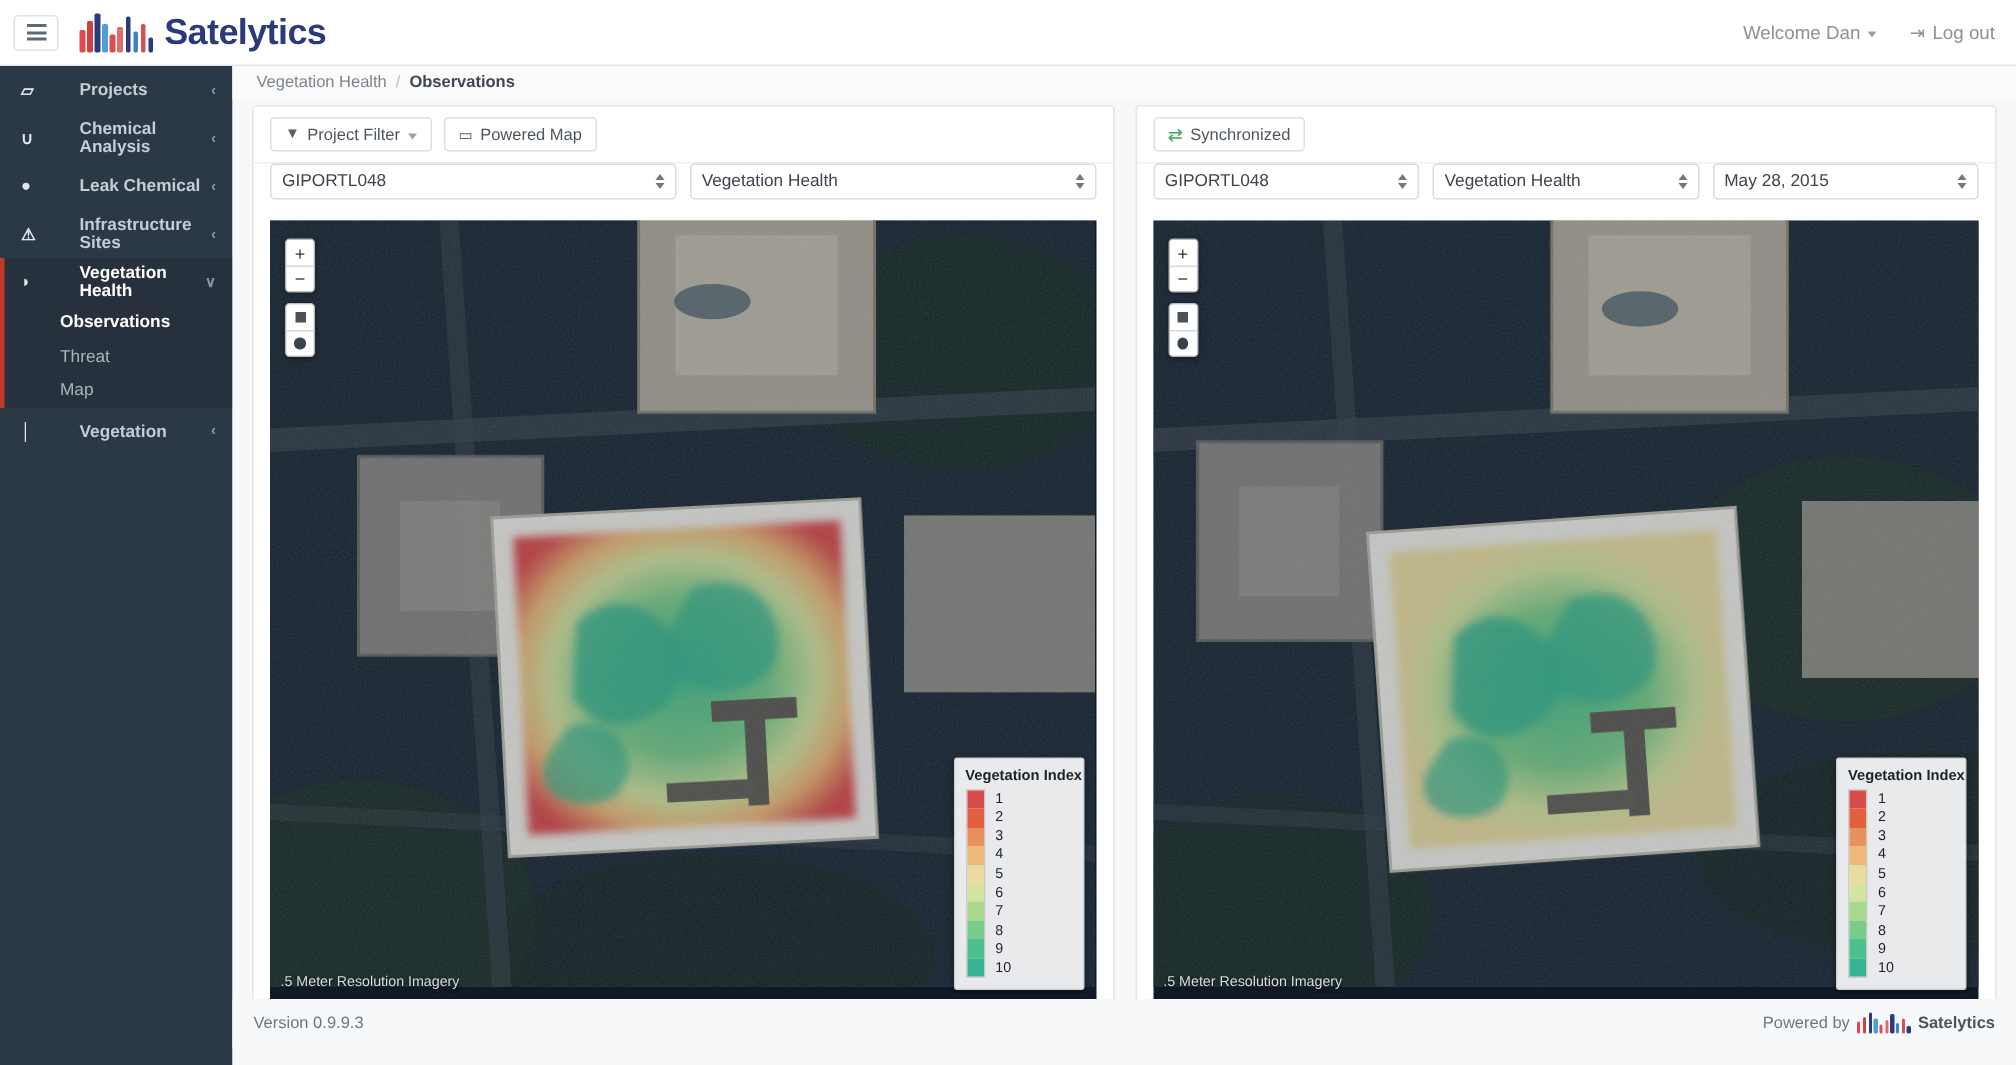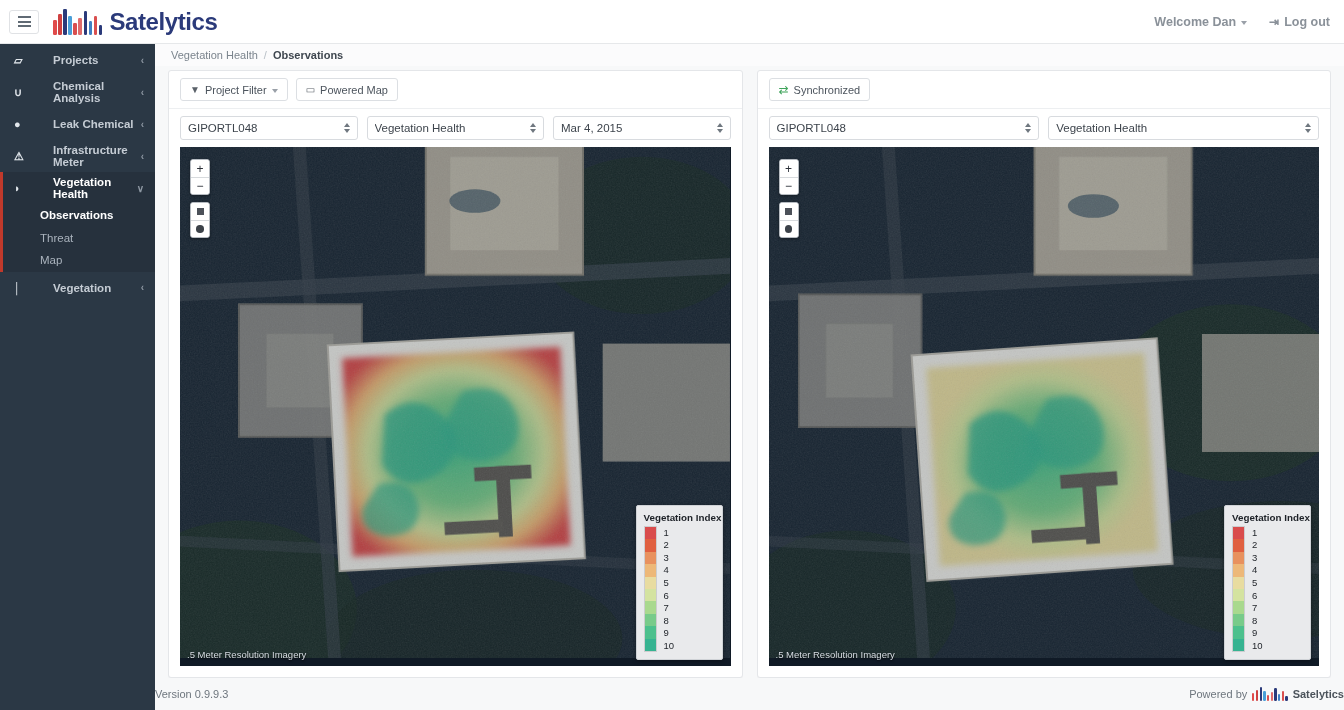--- a/index.html
+++ b/index.html
@@ -28,21 +28,21 @@
   .brand-mark b { display: block; width: 3.6px; border-radius: 1.2px; }
   .brand-text {
     font-size: 24px; font-weight: bold; color: #2b3a7a; letter-spacing: -0.4px;
   }
 
   .topbar-right {
     margin-left: auto; display: flex; align-items: center;
     gap: 22px; margin-right: 14px;
     font-size: 12.5px; color: #8a9199;
   }
-  .topbar-right .tr-item { display: flex; align-items: center; gap: 5px; cursor: pointer; font-weight: bold; }
+  .topbar-right .tr-item { display: flex; align-items: center; gap: 5px; cursor: pointer; }
   .caret-d {
     width: 0; height: 0; border-left: 3.5px solid transparent;
     border-right: 3.5px solid transparent; border-top: 4px solid #9aa0a8;
     margin-top: 2px;
   }
 
   
   .sidebar {
     position: absolute; top: 44px; left: 0; width: 155px; height: 666px;
     background: #2b3845; overflow: hidden;
@@ -97,21 +97,21 @@
     padding: 0 11px; gap: 8px; border-bottom: 1px solid #edeff1;
   }
   .tbtn {
     height: 23px; padding: 0 9px; display: flex; align-items: center; gap: 5px;
     border: 1px solid #dcdfe3; border-radius: 3px; background: #fff;
     font-size: 11px; color: #4c545d; cursor: pointer; white-space: nowrap;
   }
   .tbtn .sync-ic { color: #3fa45b; font-size: 12px; }
 
   .selectrow {
-    height: 38px; display: flex; align-items: center;
+    height: 38px; display: flex; align-items: flex-start;
     padding: 0 11px; gap: 9px;
   }
   .sel {
     flex: 1; height: 24px; border: 1px solid #d8dbdf; border-radius: 3px;
     background: #fff; display: flex; align-items: center;
     padding: 0 7px; font-size: 11.5px; color: #3d444c; cursor: pointer;
     position: relative; overflow: hidden;
   }
   .sel .sel-val { flex: 1; overflow: hidden; white-space: nowrap; text-overflow: ellipsis; }
   .sel-arrows {
@@ -179,22 +179,22 @@
   .legend-labels {
     display: flex; flex-direction: column; justify-content: space-between;
   }
   .legend-labels span {
     font-size: 9.5px; color: #1d2127; line-height: 1;
     height: 12.6px; display: flex; align-items: center;
   }
 
   
   .footer {
-    position: absolute; bottom: 0; left: 0; width: 1189px; height: 32px;
-    display: flex; align-items: center; padding: 0 0;
+    position: absolute; bottom: 12px; left: 0; width: 1189px; height: 32px;
+    display: flex; align-items: center; padding: 0 14px;
     font-size: 11px; color: #6e767e; background: #f7f8f9;
   }
   .footer .powered {
     margin-left: auto; display: flex; align-items: center; gap: 5px;
   }
   .footer .brand-mark { height: 14px; }
   .footer .brand-mark b { width: 2.2px; }
   .footer .p-text { font-size: 11px; color: #4b535b; font-weight: bold; }
 </style>
 </head>
@@ -245,21 +245,21 @@
         <span class="ni-label">Chemical Analysis</span>
         <span class="ni-chev">‹</span>
       </div>
       <div class="nav-item">
         <span class="ni-icon">●</span>
         <span class="ni-label">Leak Chemical</span>
         <span class="ni-chev">‹</span>
       </div>
       <div class="nav-item">
         <span class="ni-icon">⚠</span>
-        <span class="ni-label">Infrastructure Meter</span>
+        <span class="ni-label">Infrastructure Sites</span>
         <span class="ni-chev">‹</span>
       </div>
       <div class="nav-group">
         <div class="nav-item">
           <span class="ni-icon">◗</span>
           <span class="ni-label">Vegetation Health</span>
           <span class="ni-chev">∨</span>
         </div>
         <div class="nav-sub active">Observations</div>
         <div class="nav-sub">Threat</div>
@@ -302,27 +302,20 @@
               <i class="dn"></i>
             </span>
     </div>
     <div class="sel">
       <span class="sel-val">Vegetation Health</span>
       <span class="sel-arrows">
               <i class="up"></i>
               <i class="dn"></i>
             </span>
     </div>
-    <div class="sel">
-      <span class="sel-val">Mar 4, 2015</span>
-      <span class="sel-arrows">
-              <i class="up"></i>
-              <i class="dn"></i>
-            </span>
-    </div>
         </div>
     <div class="mapwrap">
 
   <svg class="mapimg" viewBox="0 0 560 520" preserveAspectRatio="xMidYMid slice">
     <defs>
       <radialGradient id="vegleft" cx="50%" cy="50%" r="62%">
         <stop offset="0%" stop-color="#4cc08d"></stop>
         <stop offset="42%" stop-color="#78cb8a"></stop>
         <stop offset="66%" stop-color="#d4e3a0"></stop>
         <stop offset="82%" stop-color="#edb878"></stop>
@@ -440,20 +433,27 @@
               <i class="dn"></i>
             </span>
     </div>
     <div class="sel">
       <span class="sel-val">Vegetation Health</span>
       <span class="sel-arrows">
               <i class="up"></i>
               <i class="dn"></i>
             </span>
     </div>
+    <div class="sel">
+      <span class="sel-val">May 28, 2015</span>
+      <span class="sel-arrows">
+              <i class="up"></i>
+              <i class="dn"></i>
+            </span>
+    </div>
         </div>
     <div class="mapwrap">
 
   <svg class="mapimg" viewBox="0 0 560 520" preserveAspectRatio="xMidYMid slice">
     <defs>
       <radialGradient id="vegright" cx="50%" cy="50%" r="62%">
         <stop offset="0%" stop-color="#4cc08d"></stop>
         <stop offset="42%" stop-color="#78cb8a"></stop>
         <stop offset="66%" stop-color="#d4e3a0"></stop>
         <stop offset="82%" stop-color="#e8dca0"></stop>

